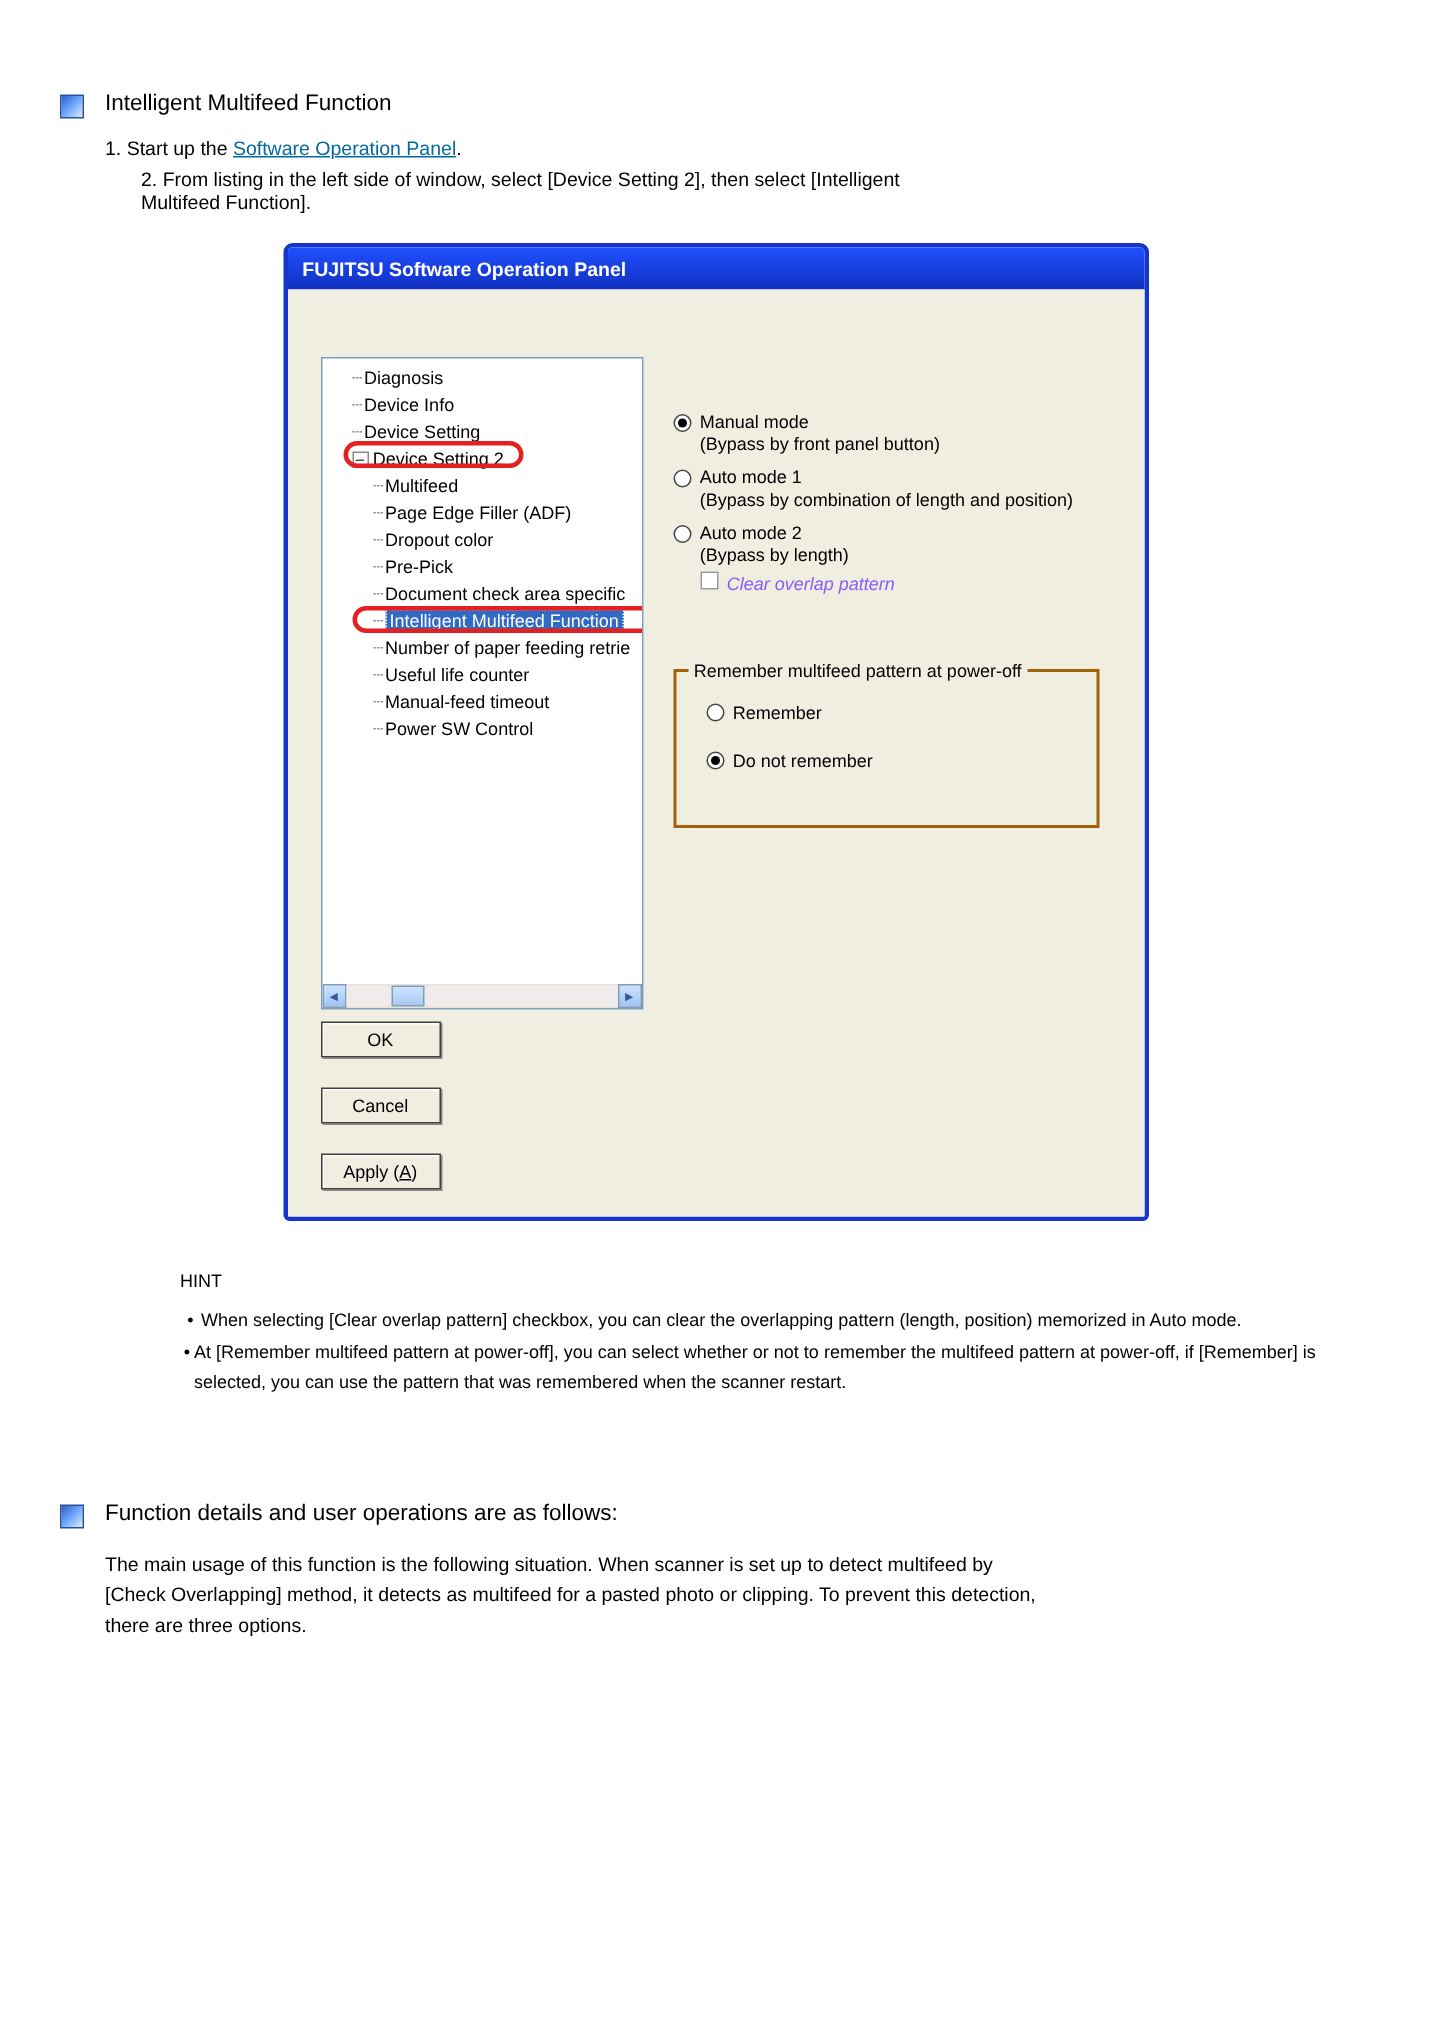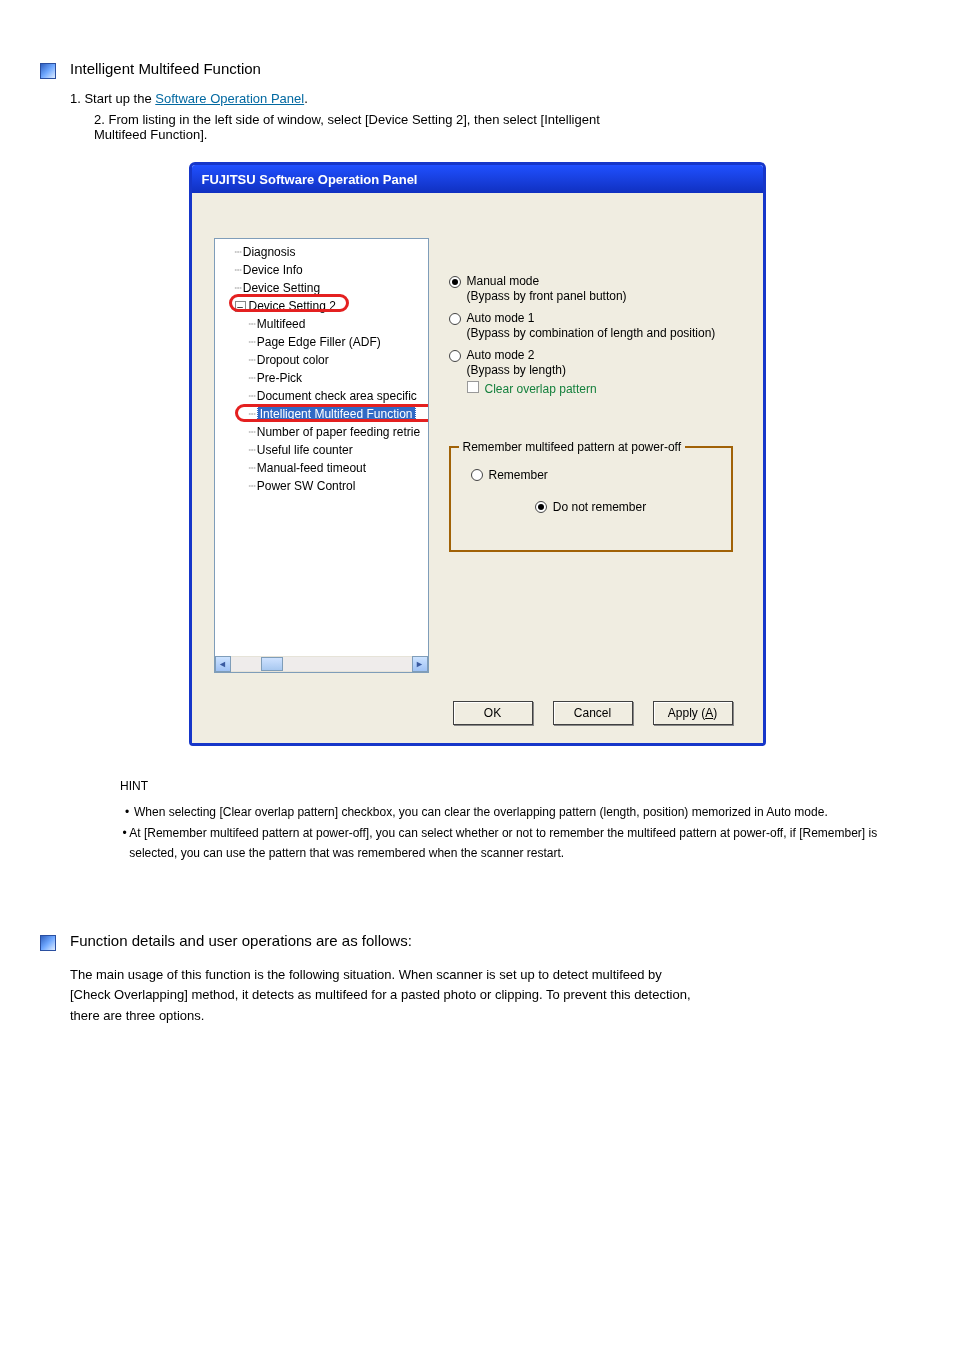--- a/index.html
+++ b/index.html
@@ -36,26 +36,26 @@
   .hbtn { width:16px; height:16px; background:linear-gradient(to bottom,#cde3ff,#9fc2f5); border:1px solid #7f9db9; display:flex; align-items:center; justify-content:center; font-size:9px; color:#3a5aa0;}
   .htrack { flex:1; background:#efeceb; position:relative; height:14px;}
   .hthumb { position:absolute; top:0; left:30px; width:22px; height:14px; background:linear-gradient(to bottom,#cfe2ff,#a8c8f0); border:1px solid #7f9db9;}
 
   .right-pane { flex:1; font-family:Tahoma,sans-serif; font-size:12px; color:#000; padding-top:32px;}
   .opt-row { display:flex; align-items:flex-end; height:18px; margin-bottom:1px;}
   .radio-dot { width:12px; height:12px; border:1px solid #444; border-radius:50%; background:#fff; margin-right:6px; display:inline-flex; align-items:center; justify-content:center;}
   .radio-dot.sel::after { content:""; width:6px; height:6px; background:#000; border-radius:50%; display:block;}
   .sub { margin-left:18px; margin-bottom:4px;}
   .chk { width:12px; height:12px; border:1px solid #999; background:#fff; margin-right:6px; display:inline-block;}
-  .grayed { color:#15803d;}
+  .grayed { color:#8b5cf6;font-style:italic;}
   .groupbox { border:2px solid #a16207; margin-top:50px; padding:20px 20px 24px 20px; position:relative;}
   .groupbox .legend { position:absolute; top:-8px; left:8px; background:#f0ede1; padding:0 4px; font-size:12px;}
   .grow { display:flex; align-items:center; margin-bottom:18px;}
 
-  .btn-row { display:flex; justify-content:flex-end; gap:20px; margin-top:28px;}
+  .btn-row { display:flex; justify-content:flex-end; gap:20px; margin-top:8px;flex-direction:column;}
   .xpbtn { width:80px; height:24px; background:#f0ede1; border:1px solid #404040; font-size:12px; font-family:Tahoma,sans-serif; box-shadow:1px 1px 0 #fff inset,1px 1px 0 #888; display:flex; align-items:center; justify-content:center;}
   .underline-char { text-decoration: underline; }
 
   .hint-col { margin-left:80px; margin-top:20px; font-size:12px; line-height:1.7;}
   .hint-lead { margin-bottom:6px;}
   .hint-item { display:flex; }
   .disc { width:14px; text-align:center;}
 
   .bullet-row.bottom { margin-top:68px;}
   .para { font-size:13px; margin-left:30px; margin-top:14px; line-height:1.6; white-space:pre-wrap;}
@@ -170,21 +170,21 @@
             </div>
           <div class="sub">(Bypass by length)</div>
           <div class="sub grayed"><span class="chk"></span><span>Clear overlap pattern</span></div>
 
           <div class="groupbox">
             <div class="legend">Remember multifeed pattern at power-off</div>
             <div class="grow">
                 <span class="radio-dot"></span>
                 <span>Remember</span>
               </div>
-            <div class="grow" style="margin-bottom:12px;justify-content:center;">
+            <div class="grow" style="margin-bottom:12px;">
                 <span class="radio-dot sel"></span>
                 <span>Do not remember</span>
               </div>
           </div>
         </div>
       </div>
 
       <div class="btn-row">
         <div class="xpbtn">
             <span>OK</span>

